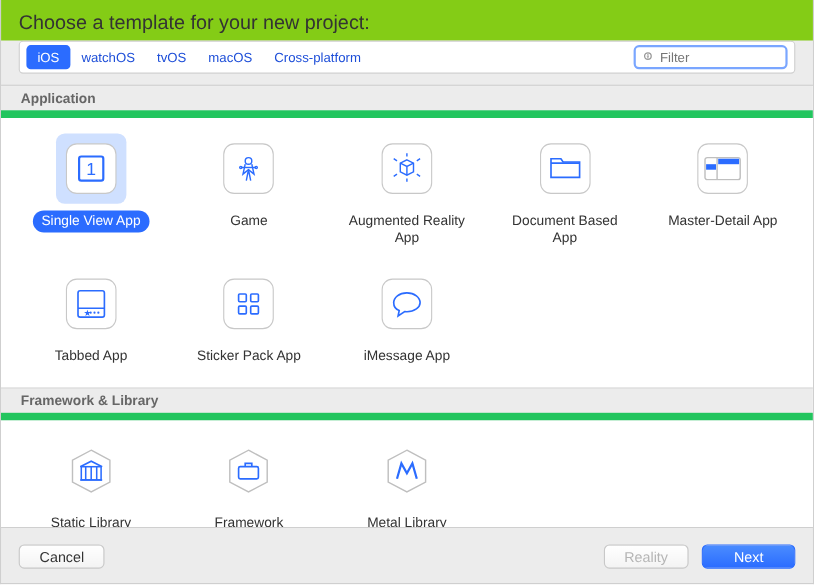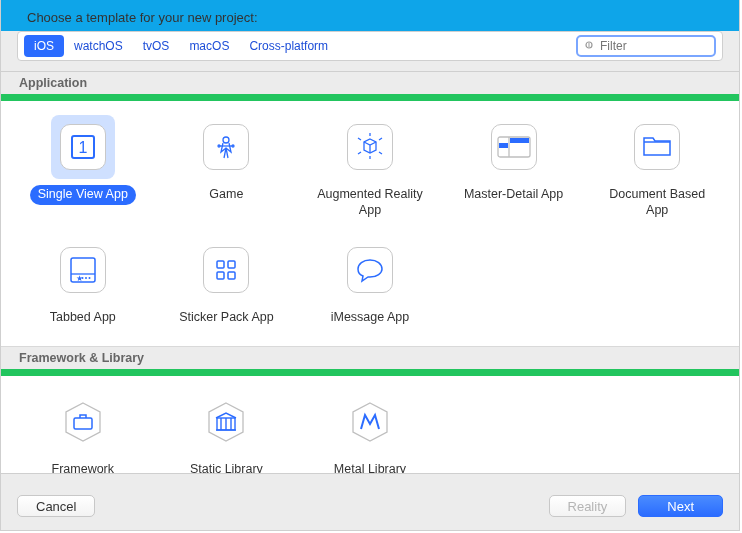--- a/index.html
+++ b/index.html
@@ -15,24 +15,24 @@
   }
   .window {
     border: 1px solid #cfcfcf;
     border-top: none;
     width: 740px;
     height: 531px;
     position: relative;
     background: #ececec;
   }
   .prompt {
-    padding: 10px 16px 6px 26px;
-    font-size: 13px;
+    padding: 10px 16px 6px 16px;
+    font-size: 18px;
     color: #333;
-    background: #0ea5e9;
+    background: #84cc16;
   }
   .tabbar-wrap {
     background: #ececec;
     padding: 0 16px 10px 16px;
   }
   .tabbar {
     background: #fff;
     border: 1px solid #cfcfcf;
     border-radius: 4px;
     height: 30px;
@@ -249,43 +249,43 @@
                 </g>
               </svg>
           </div>
         </div>
         <div class="tile-label">Augmented Reality App</div>
       </div>
 
       <div class="tile">
         <div class="icon-outer">
           <div class="icon-box">
+            <svg width="32" height="28" viewBox="0 0 32 28">
+                <g fill="none" stroke="#2b6cff" stroke-width="1.5">
+                  <path d="M3 8 L3 22 L29 22 L29 8 L14 8 L12 5 L3 5 Z"></path>
+                  <line x1="3" y1="9" x2="29" y2="9"></line>
+                </g>
+              </svg>
+          </div>
+        </div>
+        <div class="tile-label">Document Based App</div>
+      </div>
+
+      <div class="tile">
+        <div class="icon-outer">
+          <div class="icon-box">
             <svg width="34" height="22" viewBox="0 0 34 22">
                 <rect x="1" y="1" width="32" height="20" rx="2" fill="none" stroke="#bfbfbf" stroke-width="1.3"></rect>
                 <line x1="12" y1="1" x2="12" y2="21" stroke="#bfbfbf" stroke-width="1.3"></line>
                 <rect x="2" y="7" width="9" height="5" fill="#2b6cff"></rect>
                 <rect x="13" y="2" width="19" height="5" fill="#2b6cff"></rect>
               </svg>
           </div>
         </div>
         <div class="tile-label">Master-Detail App</div>
-      </div>
-
-      <div class="tile">
-        <div class="icon-outer">
-          <div class="icon-box">
-            <svg width="32" height="28" viewBox="0 0 32 28">
-                <g fill="none" stroke="#2b6cff" stroke-width="1.5">
-                  <path d="M3 8 L3 22 L29 22 L29 8 L14 8 L12 5 L3 5 Z"></path>
-                  <line x1="3" y1="9" x2="29" y2="9"></line>
-                </g>
-              </svg>
-          </div>
-        </div>
-        <div class="tile-label">Document Based App</div>
       </div>
 
       <div class="tile">
         <div class="icon-outer">
           <div class="icon-box">
             <svg width="30" height="30" viewBox="0 0 30 30">
                 <rect x="3" y="3" width="24" height="24" rx="2" fill="none" stroke="#2b6cff" stroke-width="1.5"></rect>
                 <line x1="3" y1="19" x2="27" y2="19" stroke="#2b6cff" stroke-width="1.3"></line>
                 <text x="8" y="26" font-size="8" fill="#2b6cff">★</text>
                 <circle cx="14.5" cy="23" r="1" fill="#2b6cff"></circle>
@@ -321,33 +321,20 @@
               </svg>
           </div>
         </div>
         <div class="tile-label">iMessage App</div>
       </div>
 
     </div>
 
     <div class="section-header" style="border-top:1px solid #d9d9d9">Framework &amp; Library</div>
     <div class="grid">
-
-      <div class="tile">
-        <div class="icon-outer">
-          <svg class="hex" viewBox="0 0 44 44">
-              <polygon points="22,3 39,12 39,32 22,41 5,32 5,12" fill="#fff" stroke="#bfbfbf" stroke-width="1.3"></polygon>
-              <g transform="translate(13,15)" fill="none" stroke="#2b6cff" stroke-width="1.5">
-                <rect x="0" y="3" width="18" height="11" rx="1.5"></rect>
-                <path d="M6 3 L6 0 L12 0 L12 3"></path>
-              </g>
-            </svg>
-        </div>
-        <div class="tile-label">Framework</div>
-      </div>
 
       <div class="tile">
         <div class="icon-outer">
           <svg class="hex" viewBox="0 0 44 44">
               <polygon points="22,3 39,12 39,32 22,41 5,32 5,12" fill="#fff" stroke="#bfbfbf" stroke-width="1.3"></polygon>
               <g transform="translate(12,13)" fill="none" stroke="#2b6cff" stroke-width="1.4">
                 <path d="M0 5 L10 0 L20 5"></path>
                 <rect x="1" y="5" width="18" height="12"></rect>
                 <line x1="5" y1="5" x2="5" y2="17"></line>
                 <line x1="10" y1="5" x2="10" y2="17"></line>
@@ -356,20 +343,33 @@
               </g>
             </svg>
         </div>
         <div class="tile-label">Static Library</div>
       </div>
 
       <div class="tile">
         <div class="icon-outer">
           <svg class="hex" viewBox="0 0 44 44">
               <polygon points="22,3 39,12 39,32 22,41 5,32 5,12" fill="#fff" stroke="#bfbfbf" stroke-width="1.3"></polygon>
+              <g transform="translate(13,15)" fill="none" stroke="#2b6cff" stroke-width="1.5">
+                <rect x="0" y="3" width="18" height="11" rx="1.5"></rect>
+                <path d="M6 3 L6 0 L12 0 L12 3"></path>
+              </g>
+            </svg>
+        </div>
+        <div class="tile-label">Framework</div>
+      </div>
+
+      <div class="tile">
+        <div class="icon-outer">
+          <svg class="hex" viewBox="0 0 44 44">
+              <polygon points="22,3 39,12 39,32 22,41 5,32 5,12" fill="#fff" stroke="#bfbfbf" stroke-width="1.3"></polygon>
               <path d="M13 29 L17 15 L22 24 L27 15 L31 29" fill="none" stroke="#2b6cff" stroke-width="2"></path>
             </svg>
         </div>
         <div class="tile-label">Metal Library</div>
       </div>
 
     </div>
 
   </div>
 

